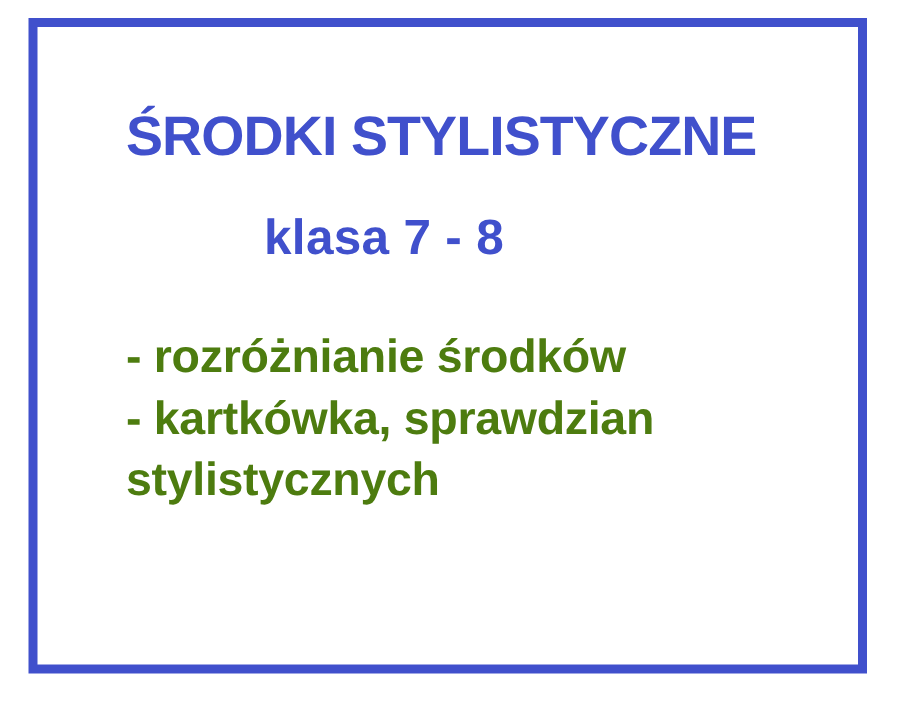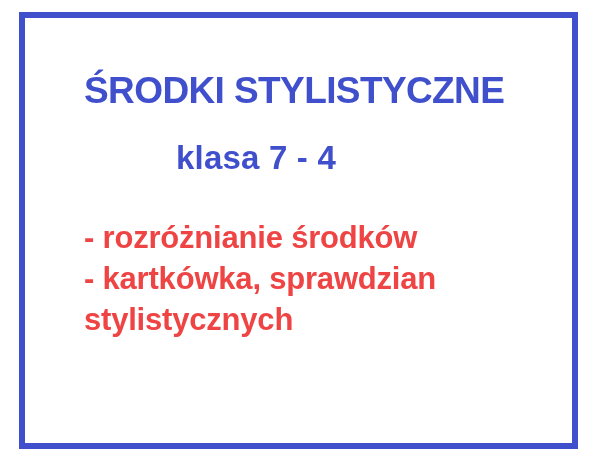--- a/index.html
+++ b/index.html
@@ -67,40 +67,40 @@
   }
 
   #body-block {
     position: absolute;
     left: 84px;
     top: 217px;
     width: 470px;
   }
 
   .body-line {
-    color: #ef4444;
+    color: #4d7c0f;
     font-weight: bold;
     font-size: 31px;
     line-height: 41px;
     white-space: nowrap;
     letter-spacing: -0.2px;
   }
 </style>
 </head>
 <body>
 
 <div id="slide">
 
   <div id="frame"></div>
 
   <div id="content">
 
     <div class="heading-line" id="title-line">ŚRODKI STYLISTYCZNE</div>
 
-    <div class="heading-line" id="subtitle-line">klasa 7 - 4</div>
+    <div class="heading-line" id="subtitle-line">klasa 7 - 8</div>
 
     <div id="body-block">
       <div class="body-line">- rozróżnianie środków</div>
       <div class="body-line">- kartkówka, sprawdzian</div>
       <div class="body-line">stylistycznych</div>
     </div>
 
   </div>
 </div>
 

